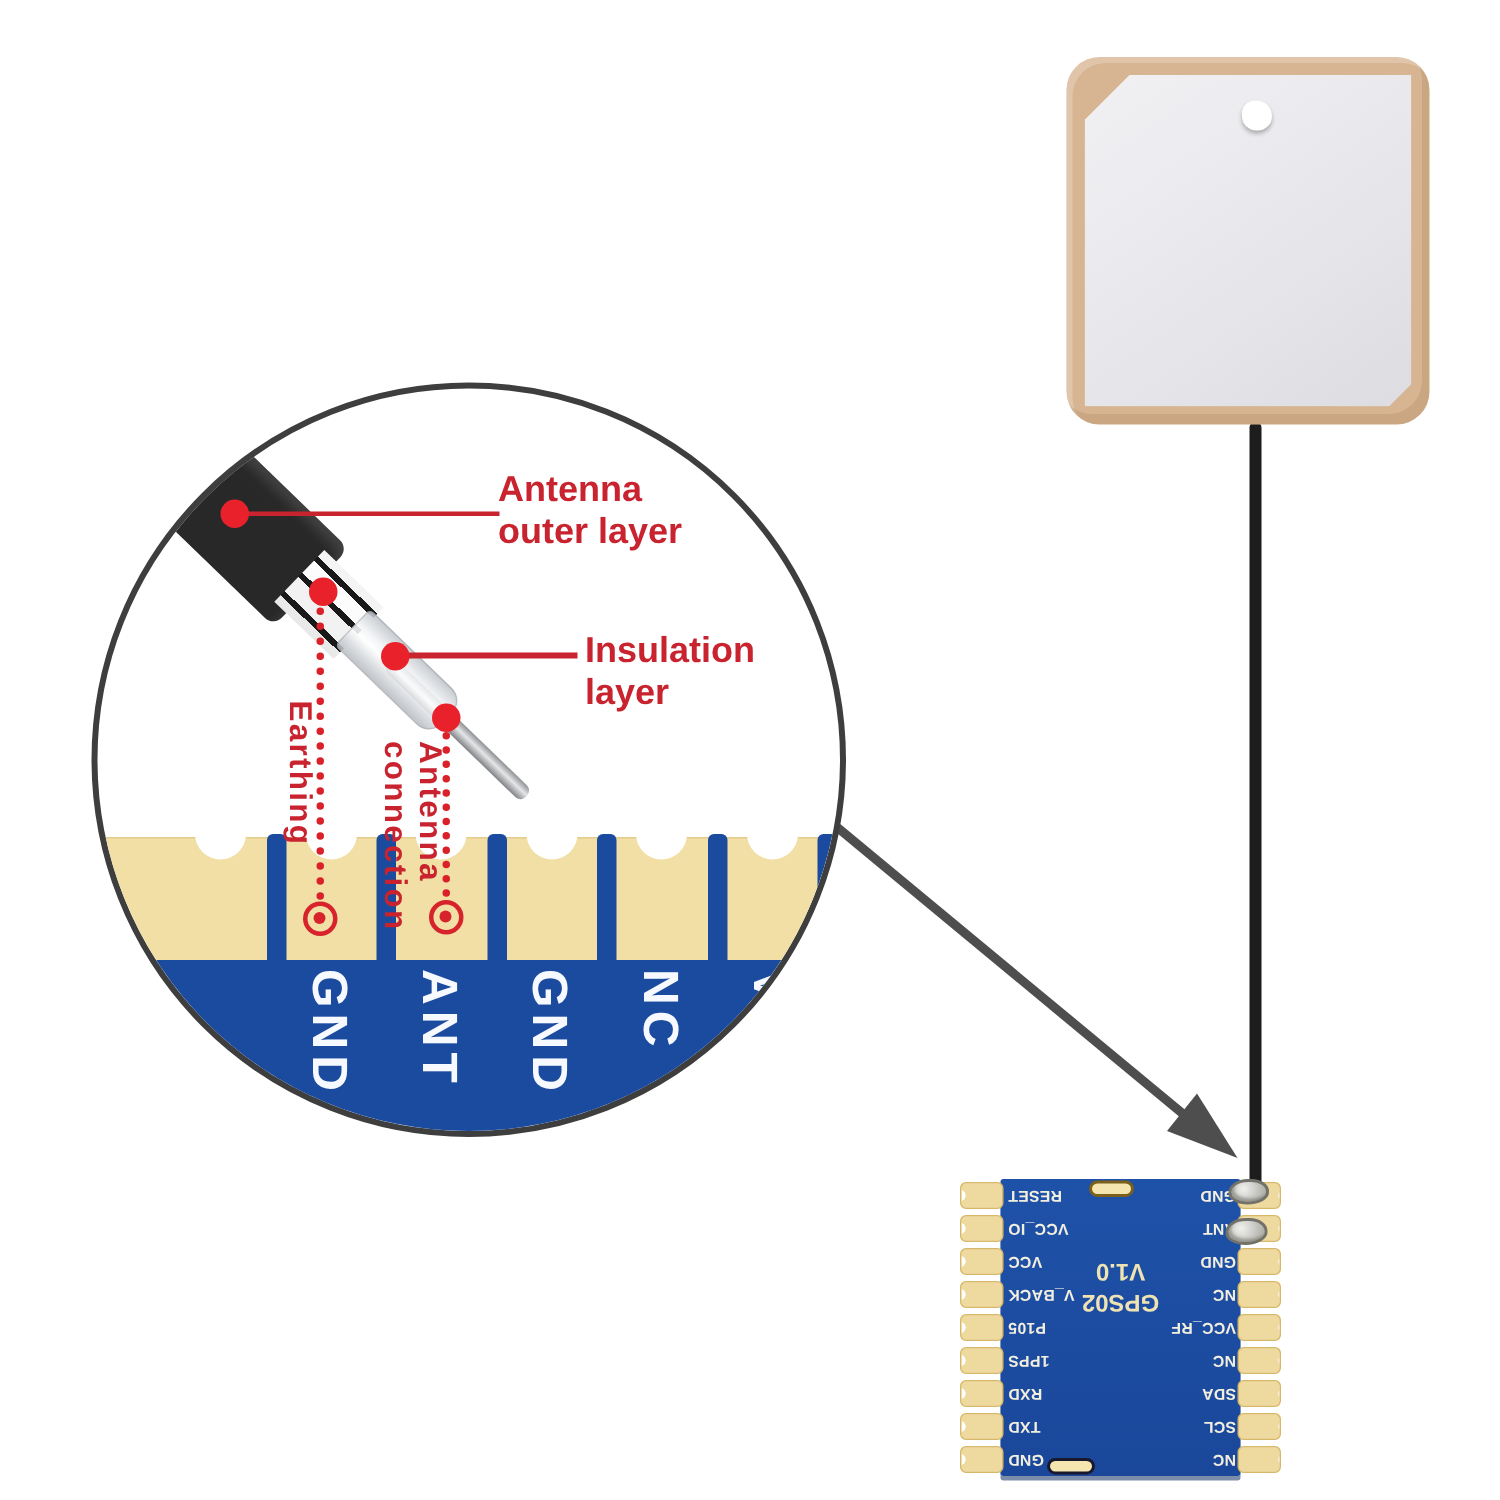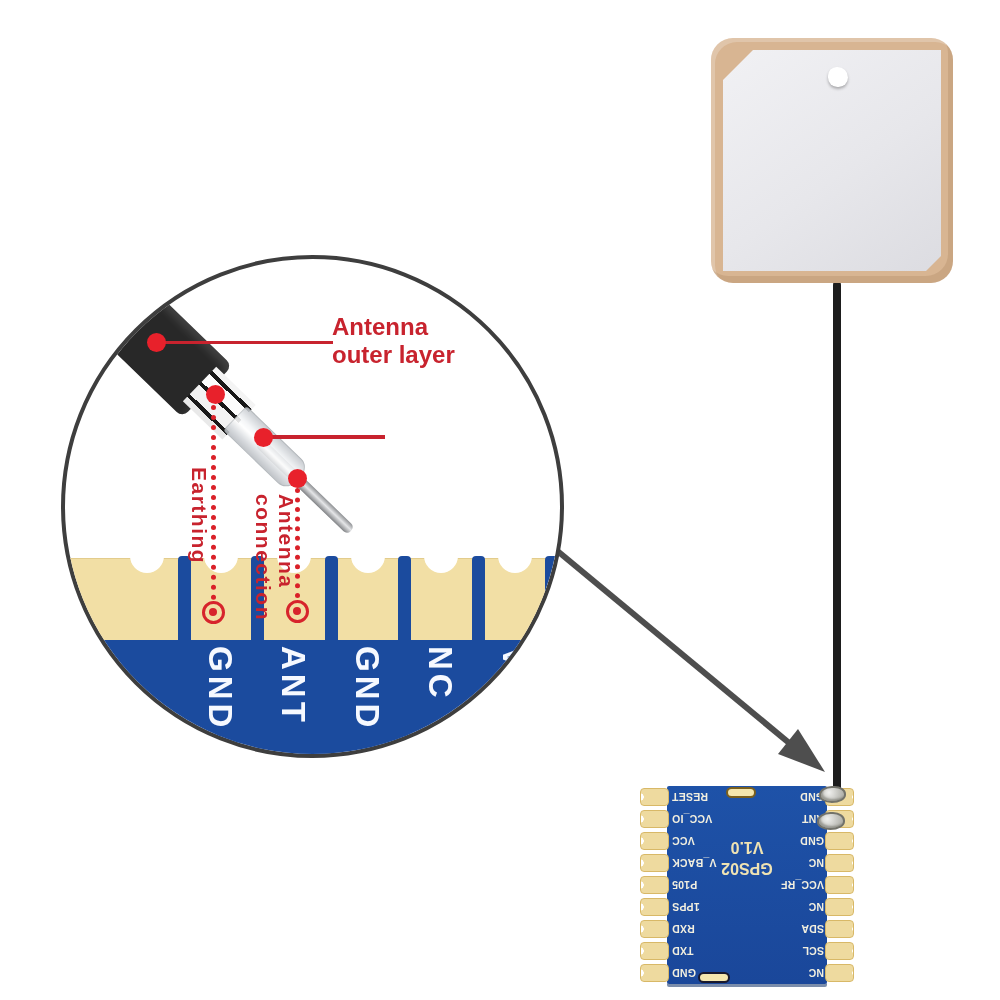--- a/index.html
+++ b/index.html
@@ -126,20 +126,22 @@
 
   <div class="abs target" style="left:136.5px; top:341.5px">
       <i></i>
     </div>
   <div class="abs target" style="left:220.5px; top:340.5px">
       <i></i>
     </div>
 
   <div class="abs red-label" style="left:267px; top:54px">Antenna
 outer layer</div>
+  <div class="abs red-label" style="left:325px; top:161px">Insulation
+layer</div>
   <div class="abs red-label v-label" style="left:116px; top:208px; width:30px; height:160px">Earthing</div>
   <div class="abs red-label v-label" style="left:181px; top:235px; width:52px; height:178px">Antenna
 connection</div>
 </section>
 
 <div class="abs antenna">
   <div class="abs ceramic"></div>
   <div class="abs feed-dot"></div>
 </div>
 

